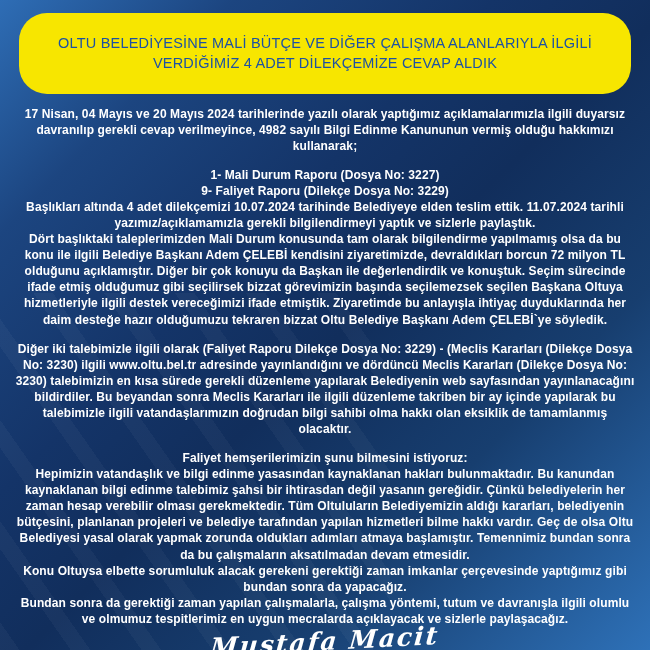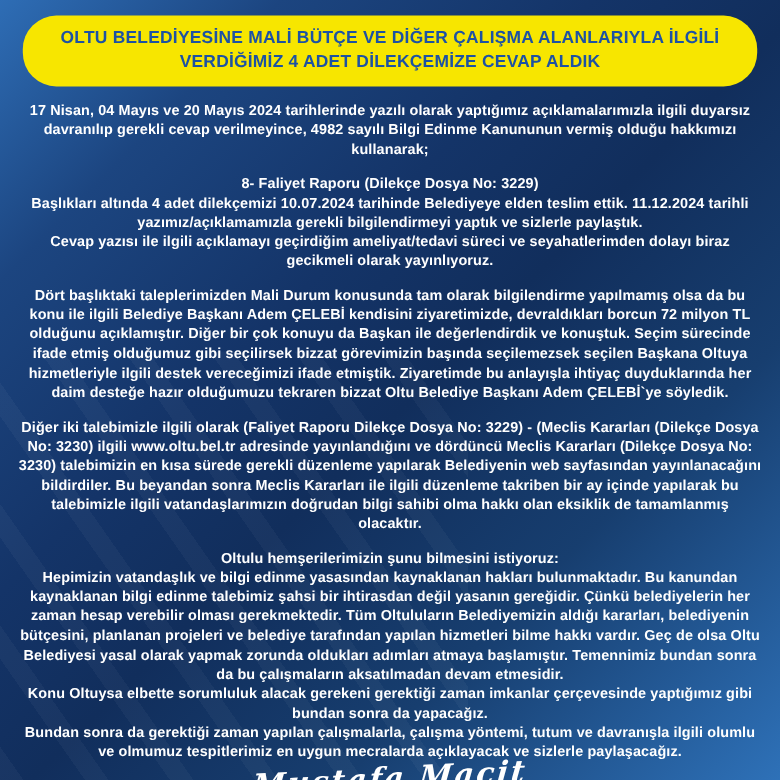--- a/index.html
+++ b/index.html
@@ -17,25 +17,25 @@
     background:repeating-linear-gradient(55deg,rgba(255,255,255,0.035) 0 16px,rgba(255,255,255,0) 16px 58px);
     pointer-events:none;
   }
   .title-pill{
     position:relative;
     margin:13px auto 6px auto;
     max-width:560px;
     background:#f7e600;
     color:#1d52a3;
     border-radius:28px;
-    padding:9px 26px;
+    padding:20px 26px;
     text-align:center;
     font-size:14.5px;
     line-height:1.4;
-    font-weight:700;
+    font-weight:400;
     letter-spacing:.2px;
   }
   .body-text{
     position:relative;
     flex:1;
     padding:6px 15px 0 15px;
     color:#ffffff;
     text-align:center;
     font-size:12px;
     line-height:1.34;
@@ -66,26 +66,26 @@
 
 <div class="page">
   <div class="streaks"></div>
 
   <div class="title-pill">
     <span>OLTU BELEDİYESİNE MALİ BÜTÇE VE  DİĞER ÇALIŞMA ALANLARIYLA İLGİLİ VERDİĞİMİZ 4 ADET DİLEKÇEMİZE CEVAP ALDIK</span>
   </div>
 
   <div class="body-text">
     <p class="gap">17 Nisan, 04 Mayıs ve 20 Mayıs 2024 tarihlerinde yazılı olarak yaptığımız açıklamalarımızla ilgili duyarsız davranılıp gerekli cevap verilmeyince, 4982 sayılı Bilgi Edinme Kanununun vermiş olduğu hakkımızı kullanarak;</p>
-    <p>8- Faliyet Raporu (Dilekçe Dosya No: 3229)</p>
-    <p>Başlıkları altında 4 adet dilekçemizi 10.07.2024 tarihinde Belediyeye elden teslim ettik. 11.12.2024 tarihli yazımız/açıklamamızla gerekli bilgilendirmeyi yaptık ve sizlerle paylaştık.</p>
-    <p class="gap">Cevap yazısı ile ilgili açıklamayı geçirdiğim ameliyat/tedavi süreci ve seyahatlerimden dolayı biraz gecikmeli olarak yayınlıyoruz.</p>
+    <p>1- Mali Durum Raporu (Dosya No: 3227)</p>
+    <p>9- Faliyet Raporu (Dilekçe Dosya No: 3229)</p>
+    <p>Başlıkları altında 4 adet dilekçemizi 10.07.2024 tarihinde Belediyeye elden teslim ettik. 11.07.2024 tarihli yazımız/açıklamamızla gerekli bilgilendirmeyi yaptık ve sizlerle paylaştık.</p>
     <p class="gap">Dört başlıktaki taleplerimizden  Mali Durum konusunda tam olarak bilgilendirme yapılmamış olsa da bu konu ile ilgili Belediye Başkanı Adem ÇELEBİ kendisini ziyaretimizde, devraldıkları borcun 72 milyon TL olduğunu açıklamıştır. Diğer bir çok konuyu da Başkan ile değerlendirdik ve konuştuk. Seçim sürecinde ifade etmiş olduğumuz gibi seçilirsek bizzat görevimizin başında seçilemezsek seçilen Başkana Oltuya hizmetleriyle ilgili destek vereceğimizi ifade etmiştik. Ziyaretimde bu anlayışla ihtiyaç duyduklarında her daim desteğe hazır olduğumuzu tekraren bizzat Oltu Belediye Başkanı Adem ÇELEBİ`ye söyledik.</p>
     <p class="gap">Diğer iki talebimizle ilgili olarak (Faliyet Raporu Dilekçe Dosya No: 3229) - (Meclis Kararları (Dilekçe Dosya No: 3230) ilgili www.oltu.bel.tr adresinde yayınlandığını ve dördüncü Meclis Kararları (Dilekçe Dosya No: 3230) talebimizin en kısa sürede gerekli düzenleme yapılarak Belediyenin web sayfasından yayınlanacağını bildirdiler. Bu beyandan sonra Meclis Kararları ile ilgili düzenleme takriben bir ay içinde yapılarak bu talebimizle ilgili vatandaşlarımızın doğrudan bilgi sahibi olma hakkı olan eksiklik de tamamlanmış olacaktır.</p>
-    <p>Oltulu hemşerilerimizin şunu bilmesini istiyoruz:</p>
+    <p>Faliyet hemşerilerimizin şunu bilmesini istiyoruz:</p>
     <p>Hepimizin vatandaşlık ve bilgi edinme yasasından kaynaklanan hakları bulunmaktadır. Bu kanundan kaynaklanan bilgi edinme talebimiz şahsi bir ihtirasdan değil yasanın gereğidir. Çünkü belediyelerin her zaman hesap verebilir olması gerekmektedir. Tüm Oltuluların Belediyemizin aldığı kararları, belediyenin bütçesini, planlanan projeleri ve belediye tarafından yapılan hizmetleri bilme hakkı vardır. Geç de olsa Oltu Belediyesi yasal olarak yapmak zorunda oldukları adımları atmaya başlamıştır. Temennimiz bundan sonra da bu çalışmaların aksatılmadan devam etmesidir.</p>
     <p>Konu Oltuysa elbette sorumluluk alacak gerekeni gerektiği zaman imkanlar çerçevesinde yaptığımız gibi bundan sonra da yapacağız.</p>
     <p>Bundan sonra da gerektiği zaman yapılan çalışmalarla, çalışma yöntemi, tutum ve davranışla ilgili olumlu ve olmumuz tespitlerimiz en uygun mecralarda açıklayacak ve sizlerle paylaşacağız.</p>
   </div>
 
   <div class="sig-block">
     <div class="sig-script">Mustafa Macit</div>
     
     
   </div>

